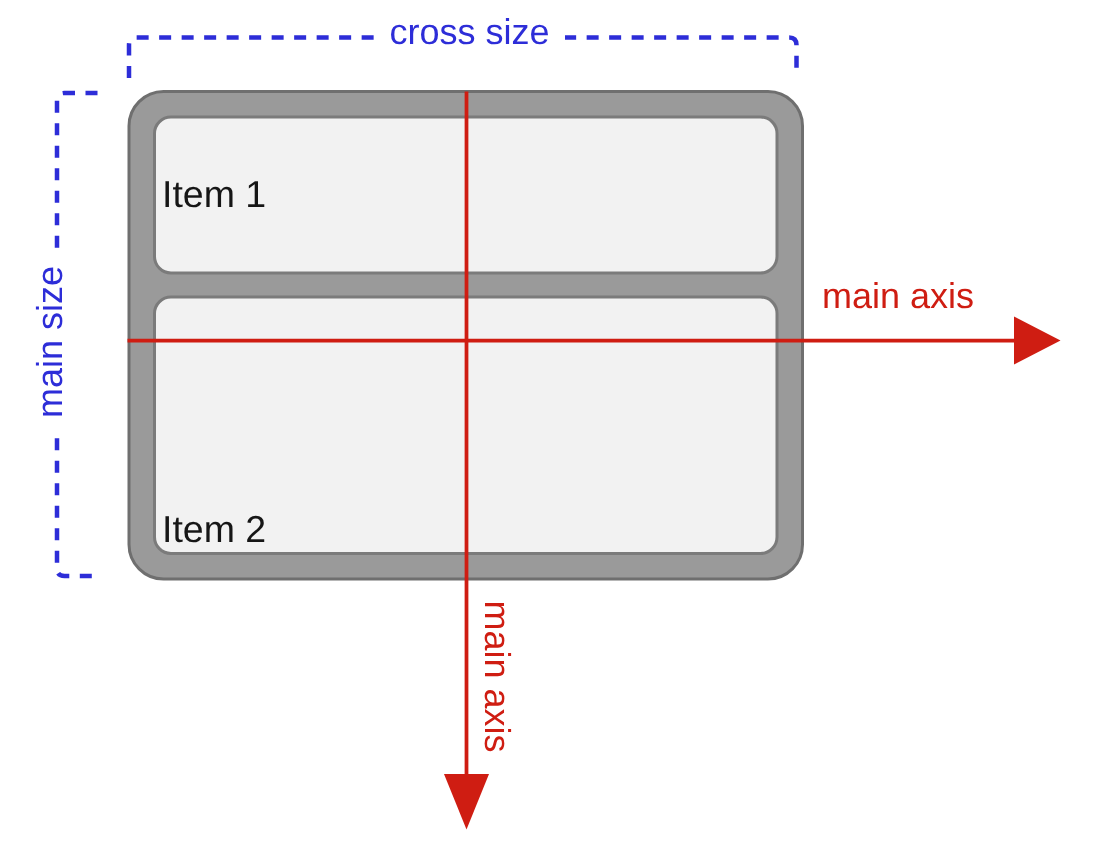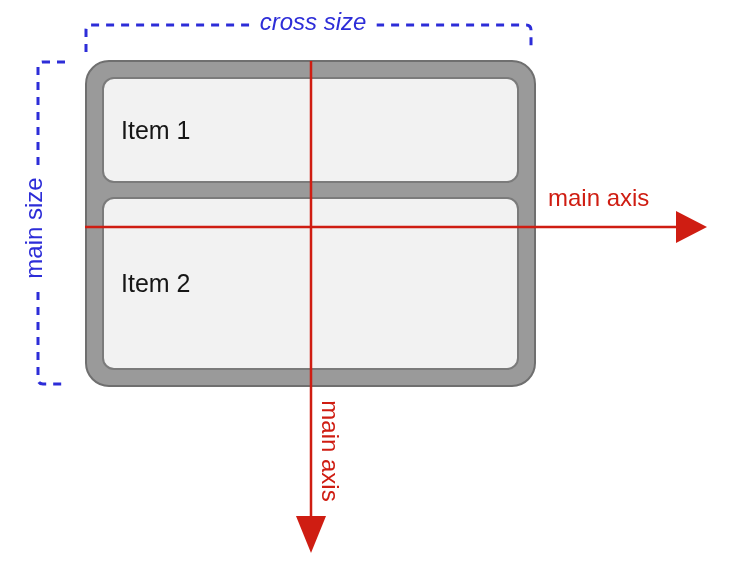--- a/index.html
+++ b/index.html
@@ -10,31 +10,31 @@
   
   .flex-container{
     position:absolute;left:85px;top:60px;width:451px;height:327px;
     box-sizing:border-box;background:#9a9a9a;border:2px solid #6f6f6f;
     border-radius:24px;display:flex;flex-direction:column;
     padding:15px;gap:14px;z-index:1;
   }
   .flex-item{
     box-sizing:border-box;background:#f2f2f2;border:2px solid #7b7b7b;
     border-radius:12px;display:flex;align-items:center;
-    padding-left:17px;font-size:25px;color:#161616;
+    padding-left:4px;font-size:25px;color:#161616;
   }
   .flex-item.first{height:106px;flex:none;}
-  .flex-item.second{flex:1;}
+  .flex-item.second{flex:1;align-items:flex-end;}
   
   .overlay{position:absolute;left:0;top:0;z-index:2;pointer-events:none;}
   
   .lbl{position:absolute;z-index:3;font-size:24px;white-space:nowrap;line-height:1;}
   .lbl.blue{color:#2d2dd8;background:#ffffff;padding:2px 10px;}
   .lbl.red{color:#cf1d12;}
-  .lbl-cross-size{left:313px;top:22px;transform:translate(-50%,-50%);font-style:italic;}
+  .lbl-cross-size{left:313px;top:22px;transform:translate(-50%,-50%);}
   .lbl-main-size{left:34px;top:228px;transform:translate(-50%,-50%) rotate(-90deg);}
   .lbl-cross-axis{left:548px;top:186px;}
   .lbl-main-axis{left:330px;top:451px;transform:translate(-50%,-50%) rotate(90deg);background:#ffffff;padding:2px 4px;}
 </style>
 </head>
 <body>
 
 <div class="stage">
 
   <div class="flex-container">

